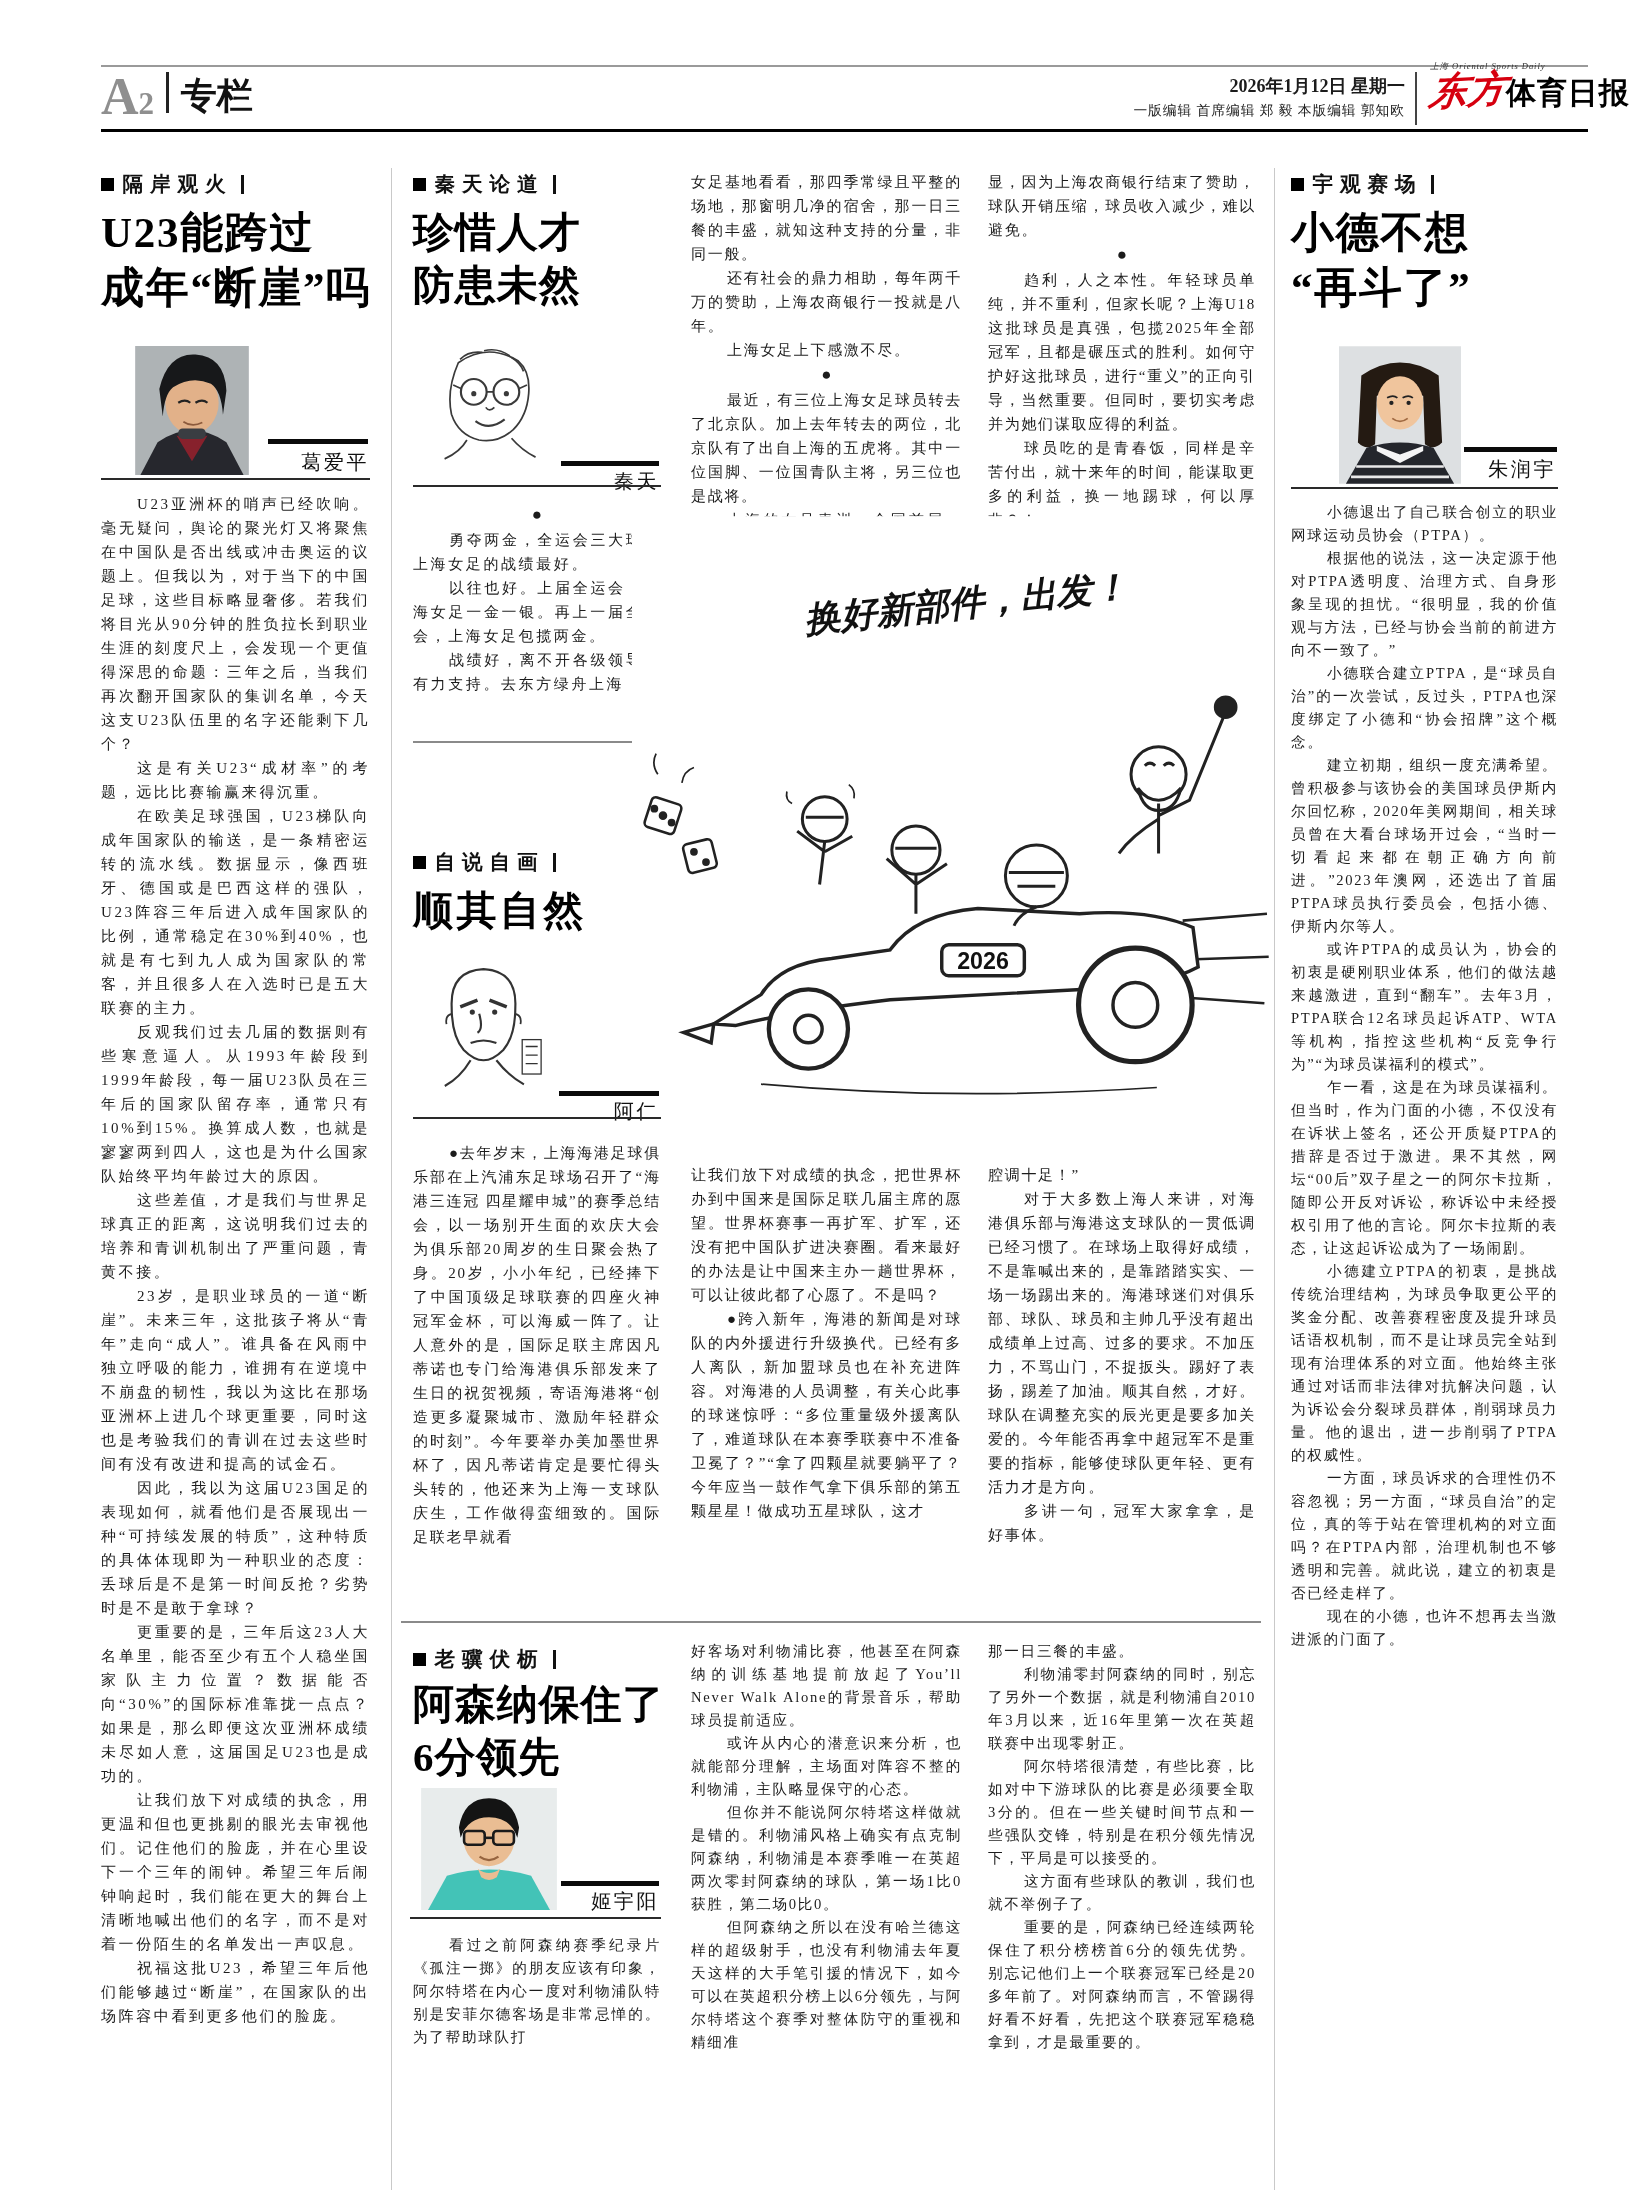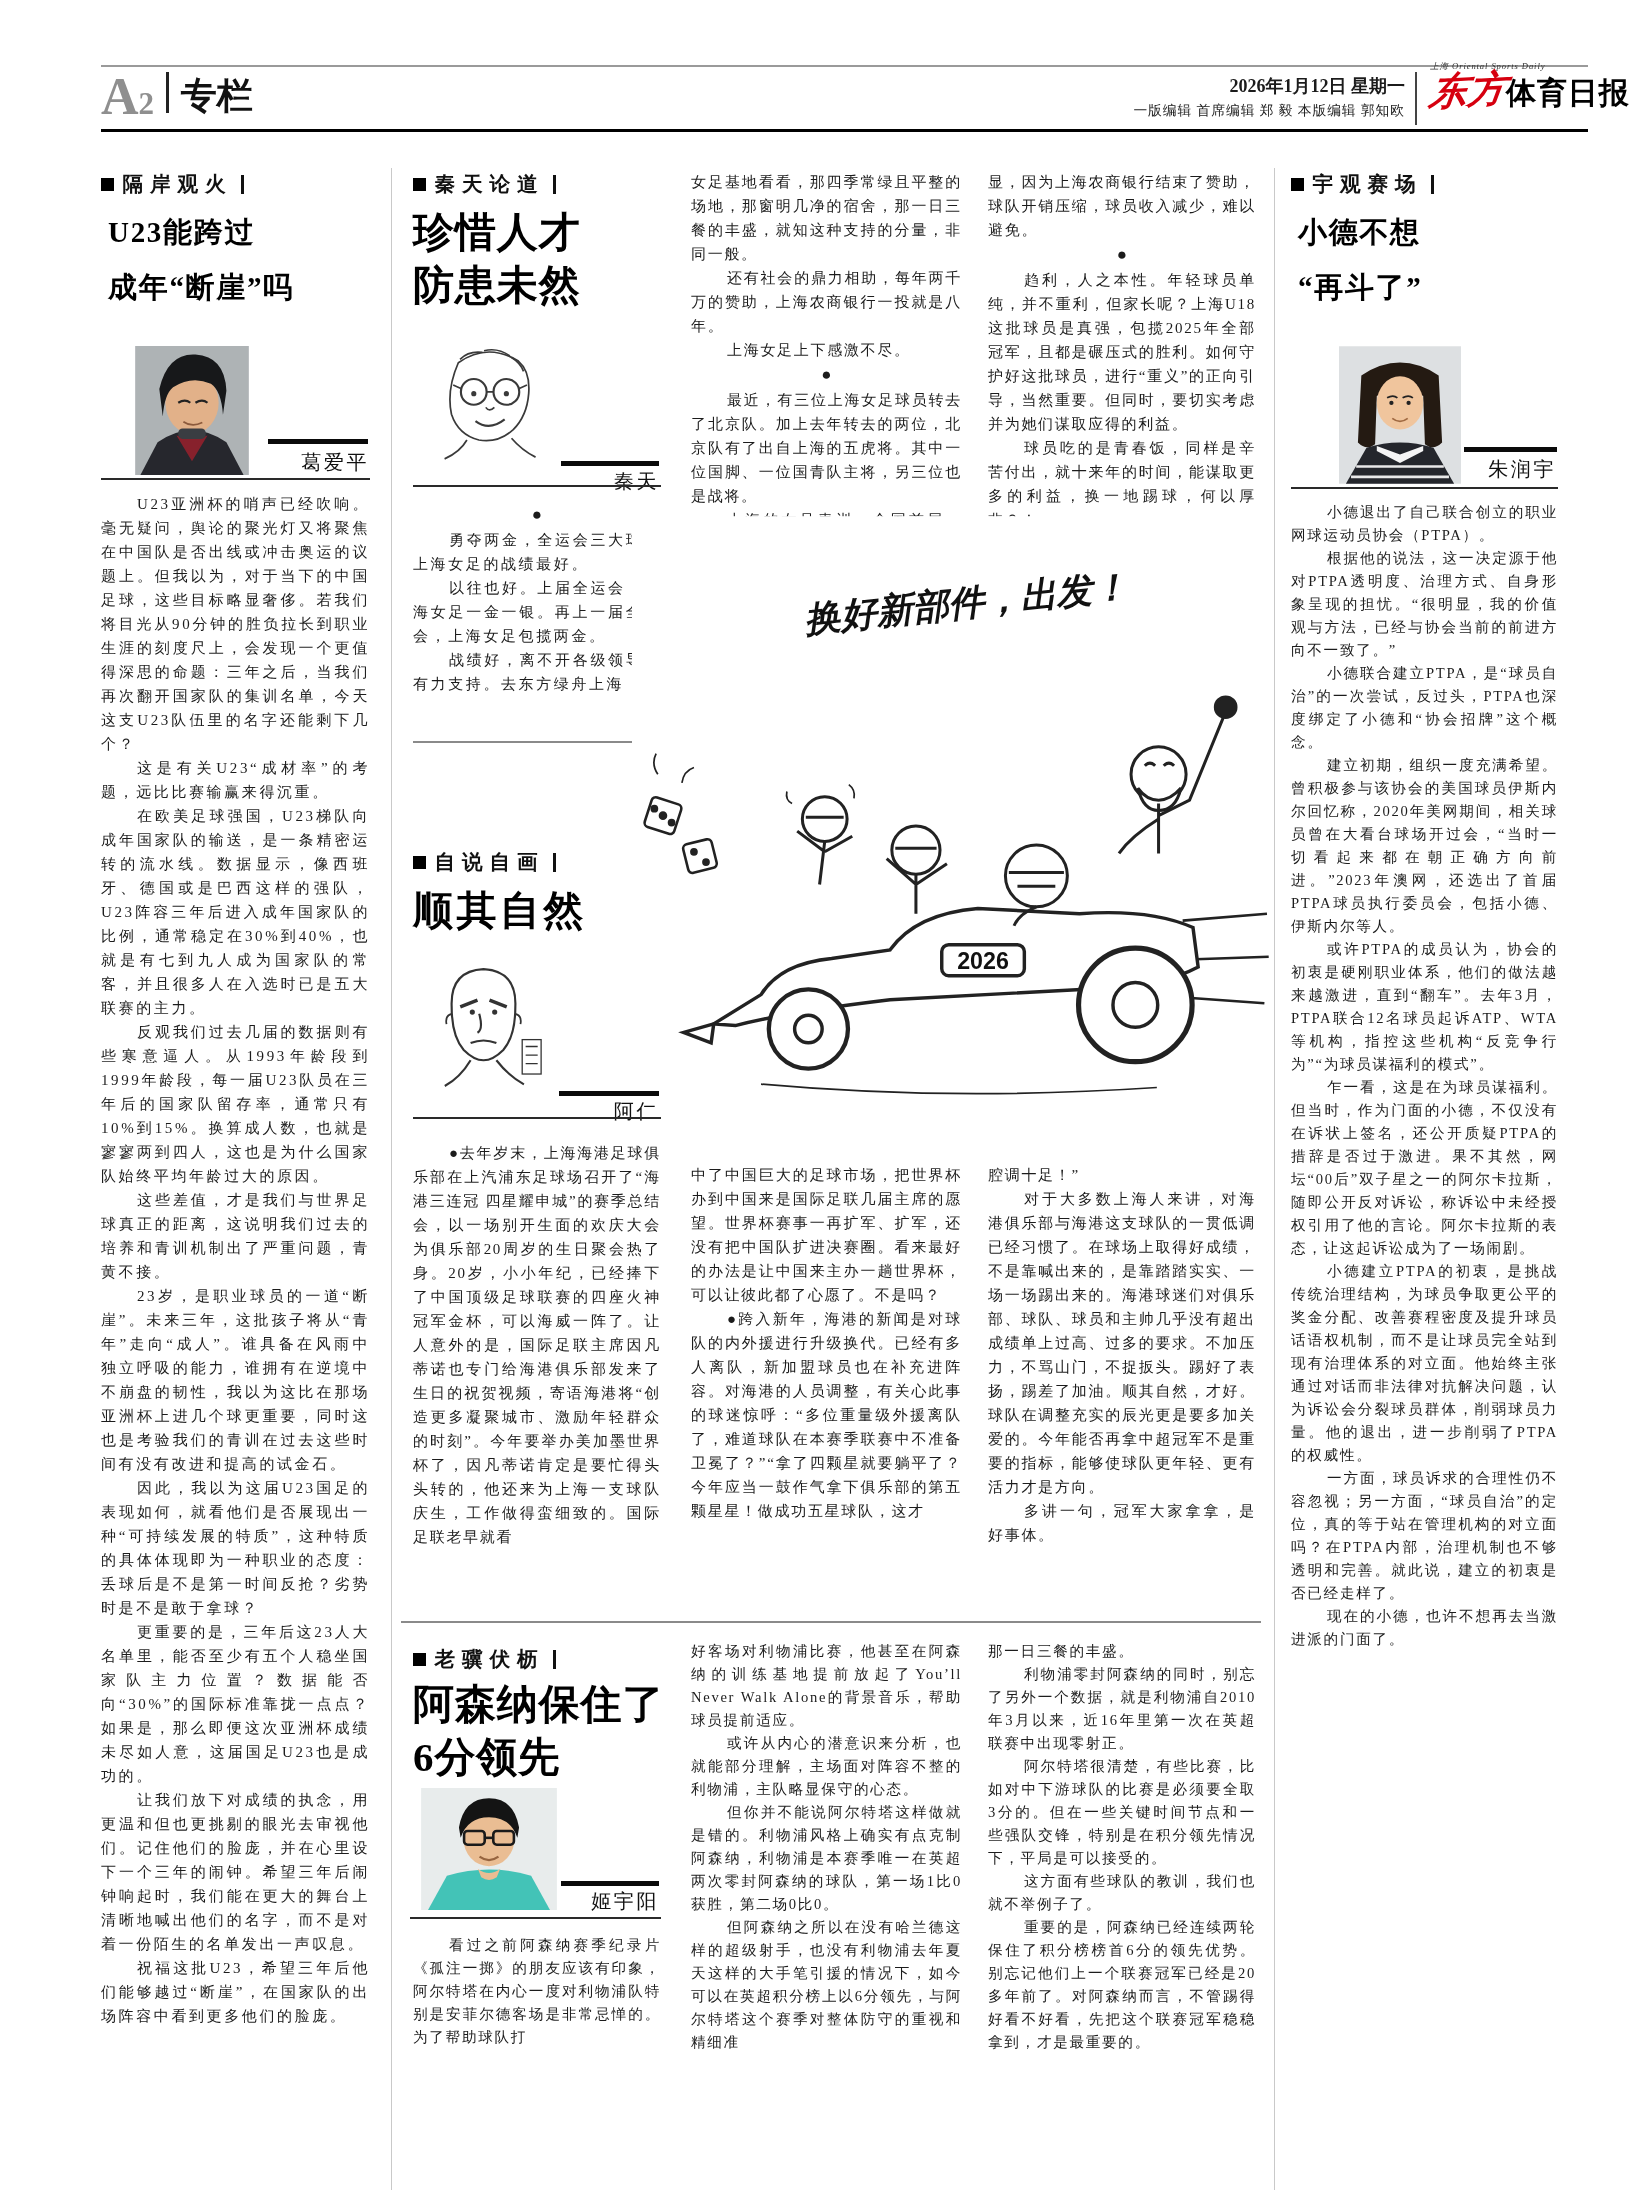--- a/index.html
+++ b/index.html
@@ -19,21 +19,21 @@
   .mh-en{font-size:8.6px;font-style:italic;letter-spacing:0.9px;color:#333;white-space:nowrap;}
   .mh-red{color:#d6000f;font-weight:bold;font-style:italic;font-size:38px;line-height:34px;display:inline-block;transform:skewX(-10deg) rotate(-3deg);}
   .mh-black{color:#000;font-weight:900;font-size:30px;letter-spacing:0.9px;}
   
   .tag{display:flex;align-items:center;gap:8.6px;}
   .tag .sq{width:13px;height:13px;background:#000;}
   .tag .lbl{font-family:"Liberation Sans","DejaVu Sans",sans-serif;font-weight:bold;font-size:20.6px;letter-spacing:6.9px;color:#111;}
   .tag .bar{width:2.6px;height:19px;background:#111;}
   
   .headline{font-family:"Liberation Serif",serif;font-weight:900;color:#000;}
-  .hl50{font-size:29px;line-height:55px;letter-spacing:1.7px;margin-left:7px;}
+  .hl50{font-size:43px;line-height:55px;letter-spacing:1.7px;}
   .hl48{font-size:41px;line-height:53px;letter-spacing:0.9px;}
   .hl46{font-size:40px;line-height:50px;letter-spacing:3.4px;}
   
   .bybar{position:absolute;height:5.2px;background:#0a0a0a;}
   .byname{position:absolute;font-size:20px;text-align:right;color:#111;letter-spacing:2.6px;}
   .namerule{position:absolute;height:1.7px;background:#2a2a2a;}
   
   .body-col{position:absolute;font-size:15px;line-height:24px;letter-spacing:2.6px;
             text-align:justify;color:#1c1c1c;overflow:hidden;}
   .body-col p{margin:0;}
@@ -233,21 +233,21 @@
     <path d="M124,104 h14 M124,114 h14 M124,124 h14" stroke="#333" stroke-width="1.5"></path>
   </svg>
   <div class="bybar" style="left:559px;top:1091px;width:100px;"></div>
   <div class="byname" style="left:413px;top:1098px;width:246px;">阿仁</div>
   <div class="namerule" style="left:413px;top:1117px;width:248px;"></div>
 
   <div class="body-col tight" style="left:413px;top:1141px;width:248px;height:482px;">
       <p class="para ind">●去年岁末，上海海港足球俱乐部在上汽浦东足球场召开了“海港三连冠 四星耀申城”的赛季总结会，以一场别开生面的欢庆大会为俱乐部20周岁的生日聚会热了身。20岁，小小年纪，已经捧下了中国顶级足球联赛的四座火神冠军金杯，可以海威一阵了。让人意外的是，国际足联主席因凡蒂诺也专门给海港俱乐部发来了生日的祝贺视频，寄语海港将“创造更多凝聚城市、激励年轻群众的时刻”。今年要举办美加墨世界杯了，因凡蒂诺肯定是要忙得头头转的，他还来为上海一支球队庆生，工作做得蛮细致的。国际足联老早就看</p>
     </div>
   <div class="body-col tight" style="left:691px;top:1163px;width:271px;height:458px;">
-      <p class="para">中了中国巨大的足球市场，把世界杯办到中国来是国际足联几届主席的愿望。世界杯赛事一再扩军、扩军，还没有把中国队扩进决赛圈。看来最好的办法是让中国来主办一趟世界杯，可以让彼此都了心愿了。不是吗？</p>
+      <p class="para">让我们放下对成绩的执念，把世界杯办到中国来是国际足联几届主席的愿望。世界杯赛事一再扩军、扩军，还没有把中国队扩进决赛圈。看来最好的办法是让中国来主办一趟世界杯，可以让彼此都了心愿了。不是吗？</p>
       <p class="para ind">●跨入新年，海港的新闻是对球队的内外援进行升级换代。已经有多人离队，新加盟球员也在补充进阵容。对海港的人员调整，有关心此事的球迷惊呼：“多位重量级外援离队了，难道球队在本赛季联赛中不准备卫冕了？”“拿了四颗星就要躺平了？今年应当一鼓作气拿下俱乐部的第五颗星星！做成功五星球队，这才</p>
     </div>
   <div class="body-col tight" style="left:988px;top:1163px;width:268px;height:458px;">
       <p class="para">腔调十足！”</p>
       <p class="para ind">对于大多数上海人来讲，对海港俱乐部与海港这支球队的一贯低调已经习惯了。在球场上取得好成绩，不是靠喊出来的，是靠踏踏实实、一场一场踢出来的。海港球迷们对俱乐部、球队、球员和主帅几乎没有超出成绩单上过高、过多的要求。不加压力，不骂山门，不捉扳头。踢好了表扬，踢差了加油。顺其自然，才好。球队在调整充实的辰光更是要多加关爱的。今年能否再拿中超冠军不是重要的指标，能够使球队更年轻、更有活力才是方向。</p>
       <p class="para ind">多讲一句，冠军大家拿拿，是好事体。</p>
     </div>
 
   <div class="hrule" style="left:401px;top:1621px;width:860px;background:#8a8a8a;"></div>
 

